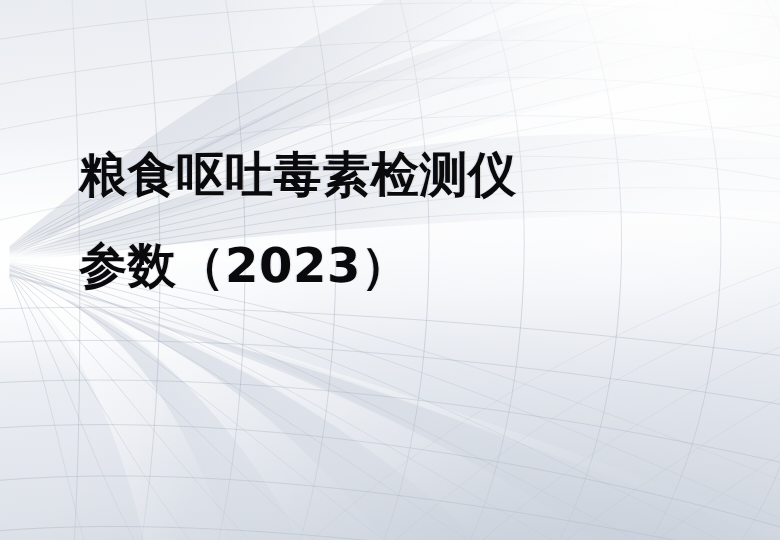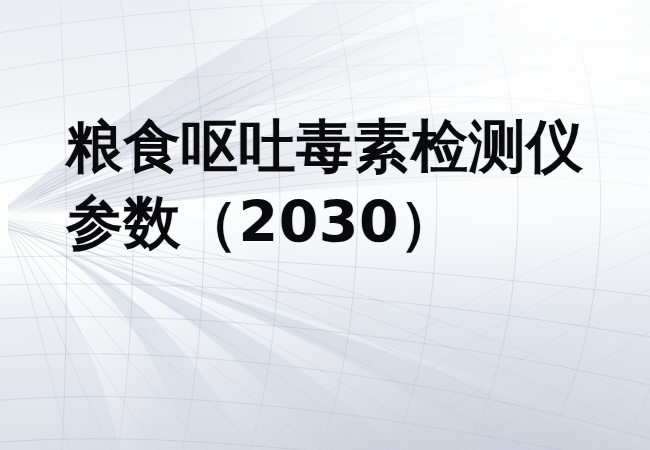--- a/index.html
+++ b/index.html
@@ -58,21 +58,21 @@
   
   #title-block {
     position: absolute;
     left: 66px;
     top: 108px;
     width: 520px;
   }
   .title-line {
     font-family: "DejaVu Sans", "Liberation Sans", sans-serif;
     font-weight: 700;
-    font-size: 57px;
+    font-size: 40px;
     line-height: 76px;
     color: #0a0a0c;
     letter-spacing: 0.5px;
     white-space: nowrap;
     text-shadow:
       0 1px 0 rgba(255,255,255,0.55),
       1px 0 0 rgba(120,95,60,0.10),
       -1px 0 0 rgba(40,70,150,0.12);
   }
 </style>
@@ -192,16 +192,16 @@
       <path d="M262,448 C372,348 500,274 690,208"></path>
     </g>
   </svg>
 
   <div class="bg-layer" id="bg-topglow"></div>
   <div class="bg-layer" id="bg-bottomshade"></div>
   <div class="bg-layer" id="bg-streak"></div>
 
   <div id="title-block">
     <div class="title-line">粮食呕吐毒素检测仪</div>
-    <div class="title-line">参数（2030）</div>
+    <div class="title-line">参数（2023）</div>
   </div>
 
 </div>
 
 </body></html>

